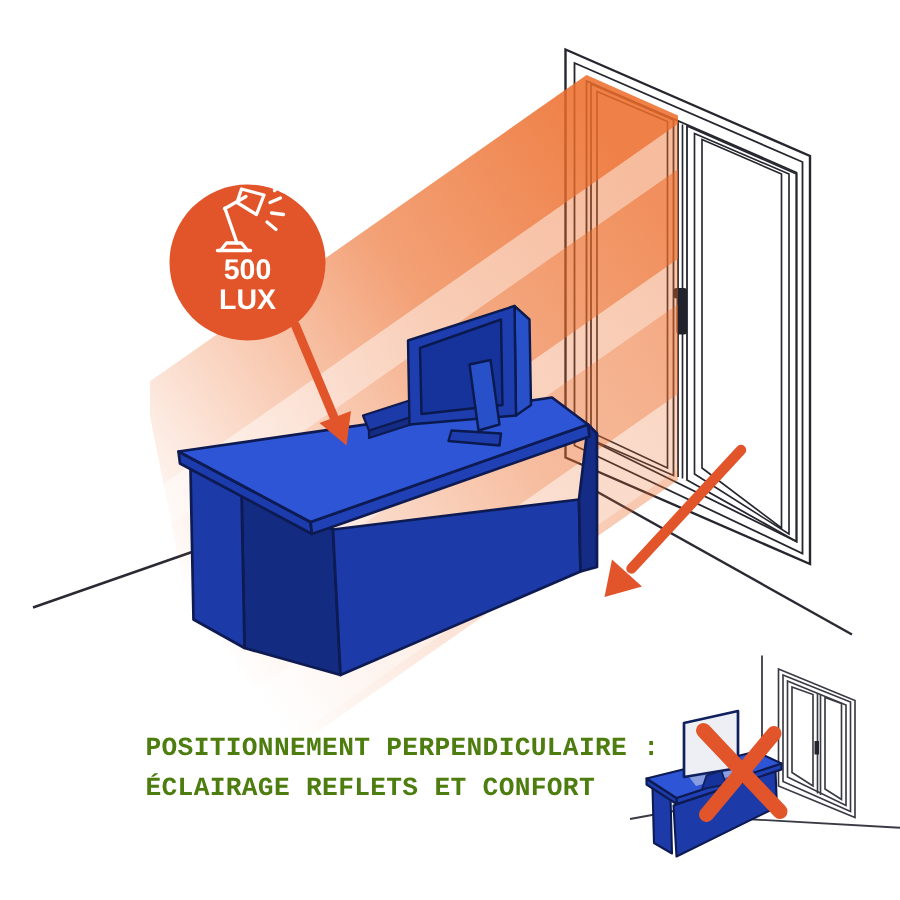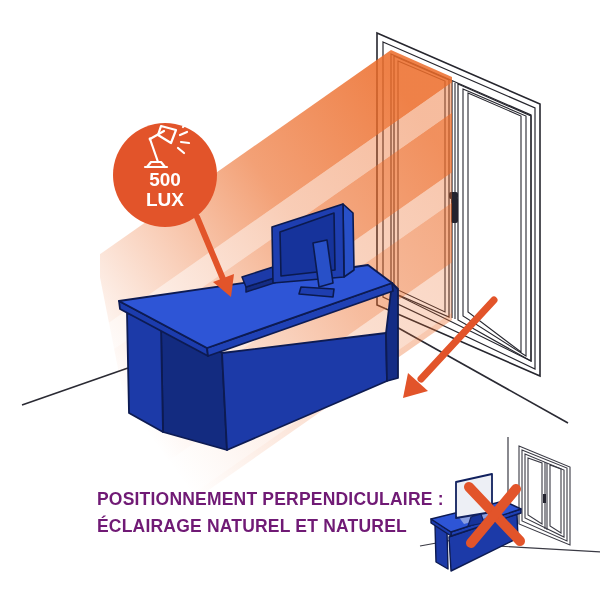--- a/index.html
+++ b/index.html
@@ -1,20 +1,20 @@
 <!DOCTYPE html>
 <html><head>
 <meta charset="utf-8">
 <style>
   html,body{margin:0;padding:0;background:#ffffff;}
   .stage{position:relative;width:600px;height:600px;background:#ffffff;overflow:hidden;
          font-family:"Liberation Sans",sans-serif;}
   .stage svg{position:absolute;left:0;top:0;}
-  .caption{position:absolute;left:97px;top:486px;color:#701a75;
-           font-weight:bold;font-size:17.5px;line-height:27px;letter-spacing:.2px;}
+  .caption{position:absolute;left:97px;top:486px;color:#4d7c0f;
+           font-weight:bold;font-size:17.5px;line-height:27px;letter-spacing:.2px;font-family:Liberation Mono, monospace;}
   .badge-text{font-family:"Liberation Sans",sans-serif;font-weight:bold;fill:#ffffff;}
 </style>
 </head>
 <body>
 
 <div class="stage">
 <svg width="600" height="600" viewBox="0 0 600 600">
   <defs>
     <linearGradient id="beamFade" gradientUnits="userSpaceOnUse" x1="460" y1="175" x2="130" y2="408">
       <stop offset="0" stop-color="#EC6B28" stop-opacity="1"></stop>
@@ -139,15 +139,15 @@
     </g>
     <g stroke-linecap="round">
       <line x1="469" y1="487" x2="520" y2="541" stroke-width="10" stroke="#E2542A"></line>
       <line x1="516" y1="489" x2="471" y2="543" stroke-width="10" stroke="#E2542A"></line>
     </g>
   </g>
 </svg>
 
   <div class="caption">
     <div>POSITIONNEMENT PERPENDICULAIRE :</div>
-    <div>ÉCLAIRAGE NATUREL ET NATUREL</div>
+    <div>ÉCLAIRAGE REFLETS ET CONFORT</div>
   </div>
 </div>
 
 </body></html>

